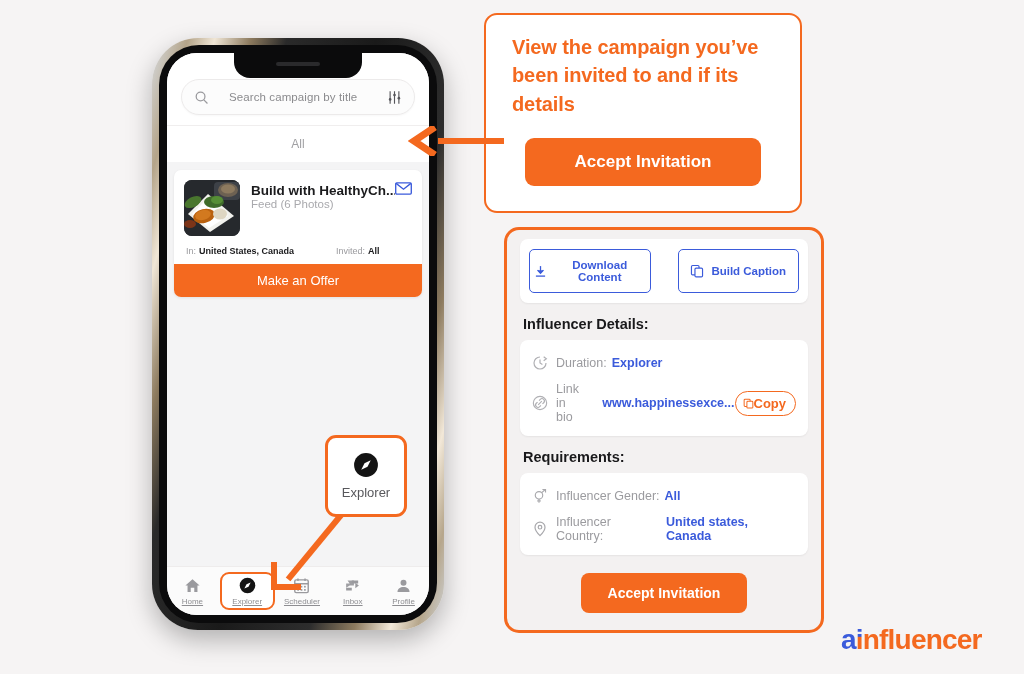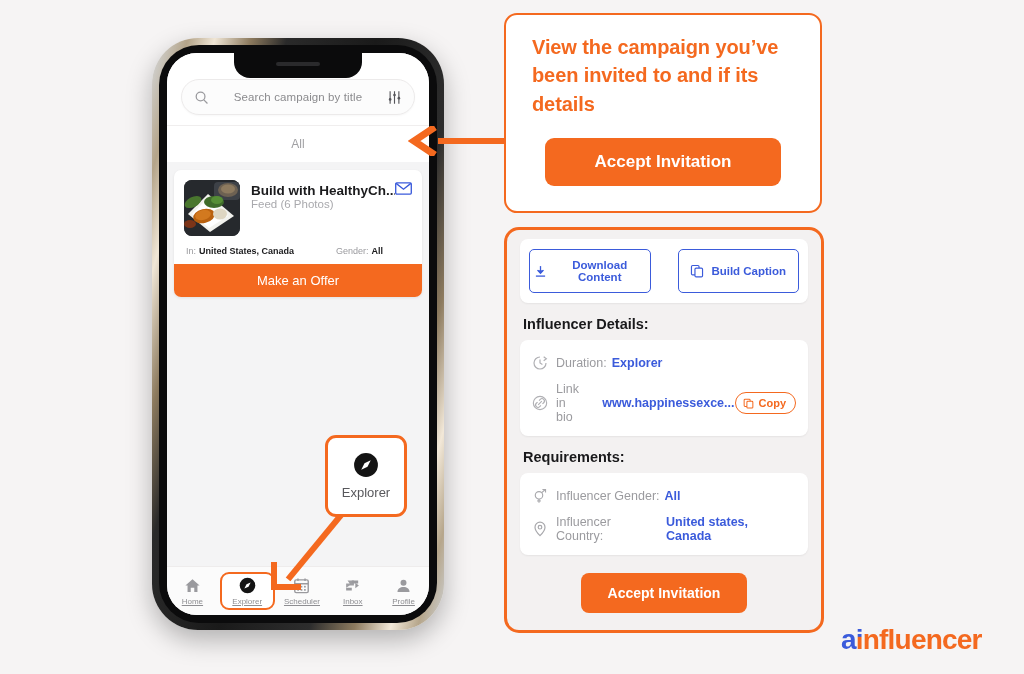--- a/index.html
+++ b/index.html
@@ -78,23 +78,22 @@
     background: #fcfcfc;
     display: flex;
     align-items: center;
     padding: 0 12px;
     box-shadow: 0 1px 2px rgba(0,0,0,0.03);
   }
   .app-search .ph {
     flex: 1;
     font-size: 11.5px;
     color: #8b8b8e;
-    margin-left: 0;
+    margin-left: 20px;
     letter-spacing: .1px;
-    text-align: center;
   }
   .svg-ic { display:block; }
 
   
   .app-tabs {
     display: flex;
     background: #ffffff;
     border-top: 1px solid #f0eeee;
   }
   .app-tab {
@@ -227,21 +226,21 @@
     border: 2.5px solid #f4691f;
     border-radius: 9px;
     background: #ffffff;
     margin: 0 2px;
     padding: 3px 0 2px 0;
   }
 
   
   #tip-card {
     position: absolute;
-    left: 504px;
+    left: 484px;
     top: 13px;
     width: 318px;
     height: 200px;
     background: #ffffff;
     border: 2px solid #f4691f;
     border-radius: 13px;
     box-sizing: border-box;
     padding: 18px 26px;
   }
   #tip-card .tip-text {
@@ -331,26 +330,25 @@
   .info-row .ic { flex: none; margin-right: 8px; display: flex; }
   .info-row .v { color: #3b5bdb; font-weight: bold; margin-left: 5px; }
   .info-row .v.plain { margin-left: 19px; }
   .btn-copy-pill {
     margin-left: auto;
     border: 1.3px solid #f4691f;
     border-radius: 13px;
     background: #ffffff;
     color: #f4691f;
     font-family: inherit;
-    font-size: 11px;
+    font-size: 13px;
     font-weight: bold;
     padding: 4px 9px 4px 7px;
     display: flex;
     align-items: center;
-    gap: 5px;
   }
   .btn-accept-bottom {
     display: block;
     margin: 18px auto 0 auto;
     width: 166px;
     border: 0;
     border-radius: 8px;
     background: #f4691f;
     color: #fff;
     font-family: inherit;
@@ -441,21 +439,21 @@
         <div class="camp-mail">
           <svg class="svg-ic" width="17" height="13" viewBox="0 0 24 18" fill="none" stroke="#3b5bdb" stroke-width="1.9">
             <rect x="1" y="1" width="22" height="16" rx="1.5"></rect>
             <polyline points="1.6,1.8 12,10 22.4,1.8"></polyline>
           </svg>
         </div>
       </div>
       <div class="camp-meta">
         <span class="lbl">In:</span>
         <span class="val" style="margin-left:3px">United States, Canada</span>
-        <span class="lbl g2">Gender:</span>
+        <span class="lbl g2">Invited:</span>
         <span class="val" style="margin-left:3px">All</span>
       </div>
       <button class="btn-offer">Make an Offer</button>
     </div>
 
     <div class="explorer-callout">
       <span>
         <svg class="svg-ic" width="26" height="26" viewBox="0 0 24 24">
           <circle cx="12" cy="12" r="11" fill="#141414"></circle>
           <polygon points="16.4,7.6 10.6,10.4 7.6,16.4 13.4,13.6" fill="#ffffff"></polygon>

